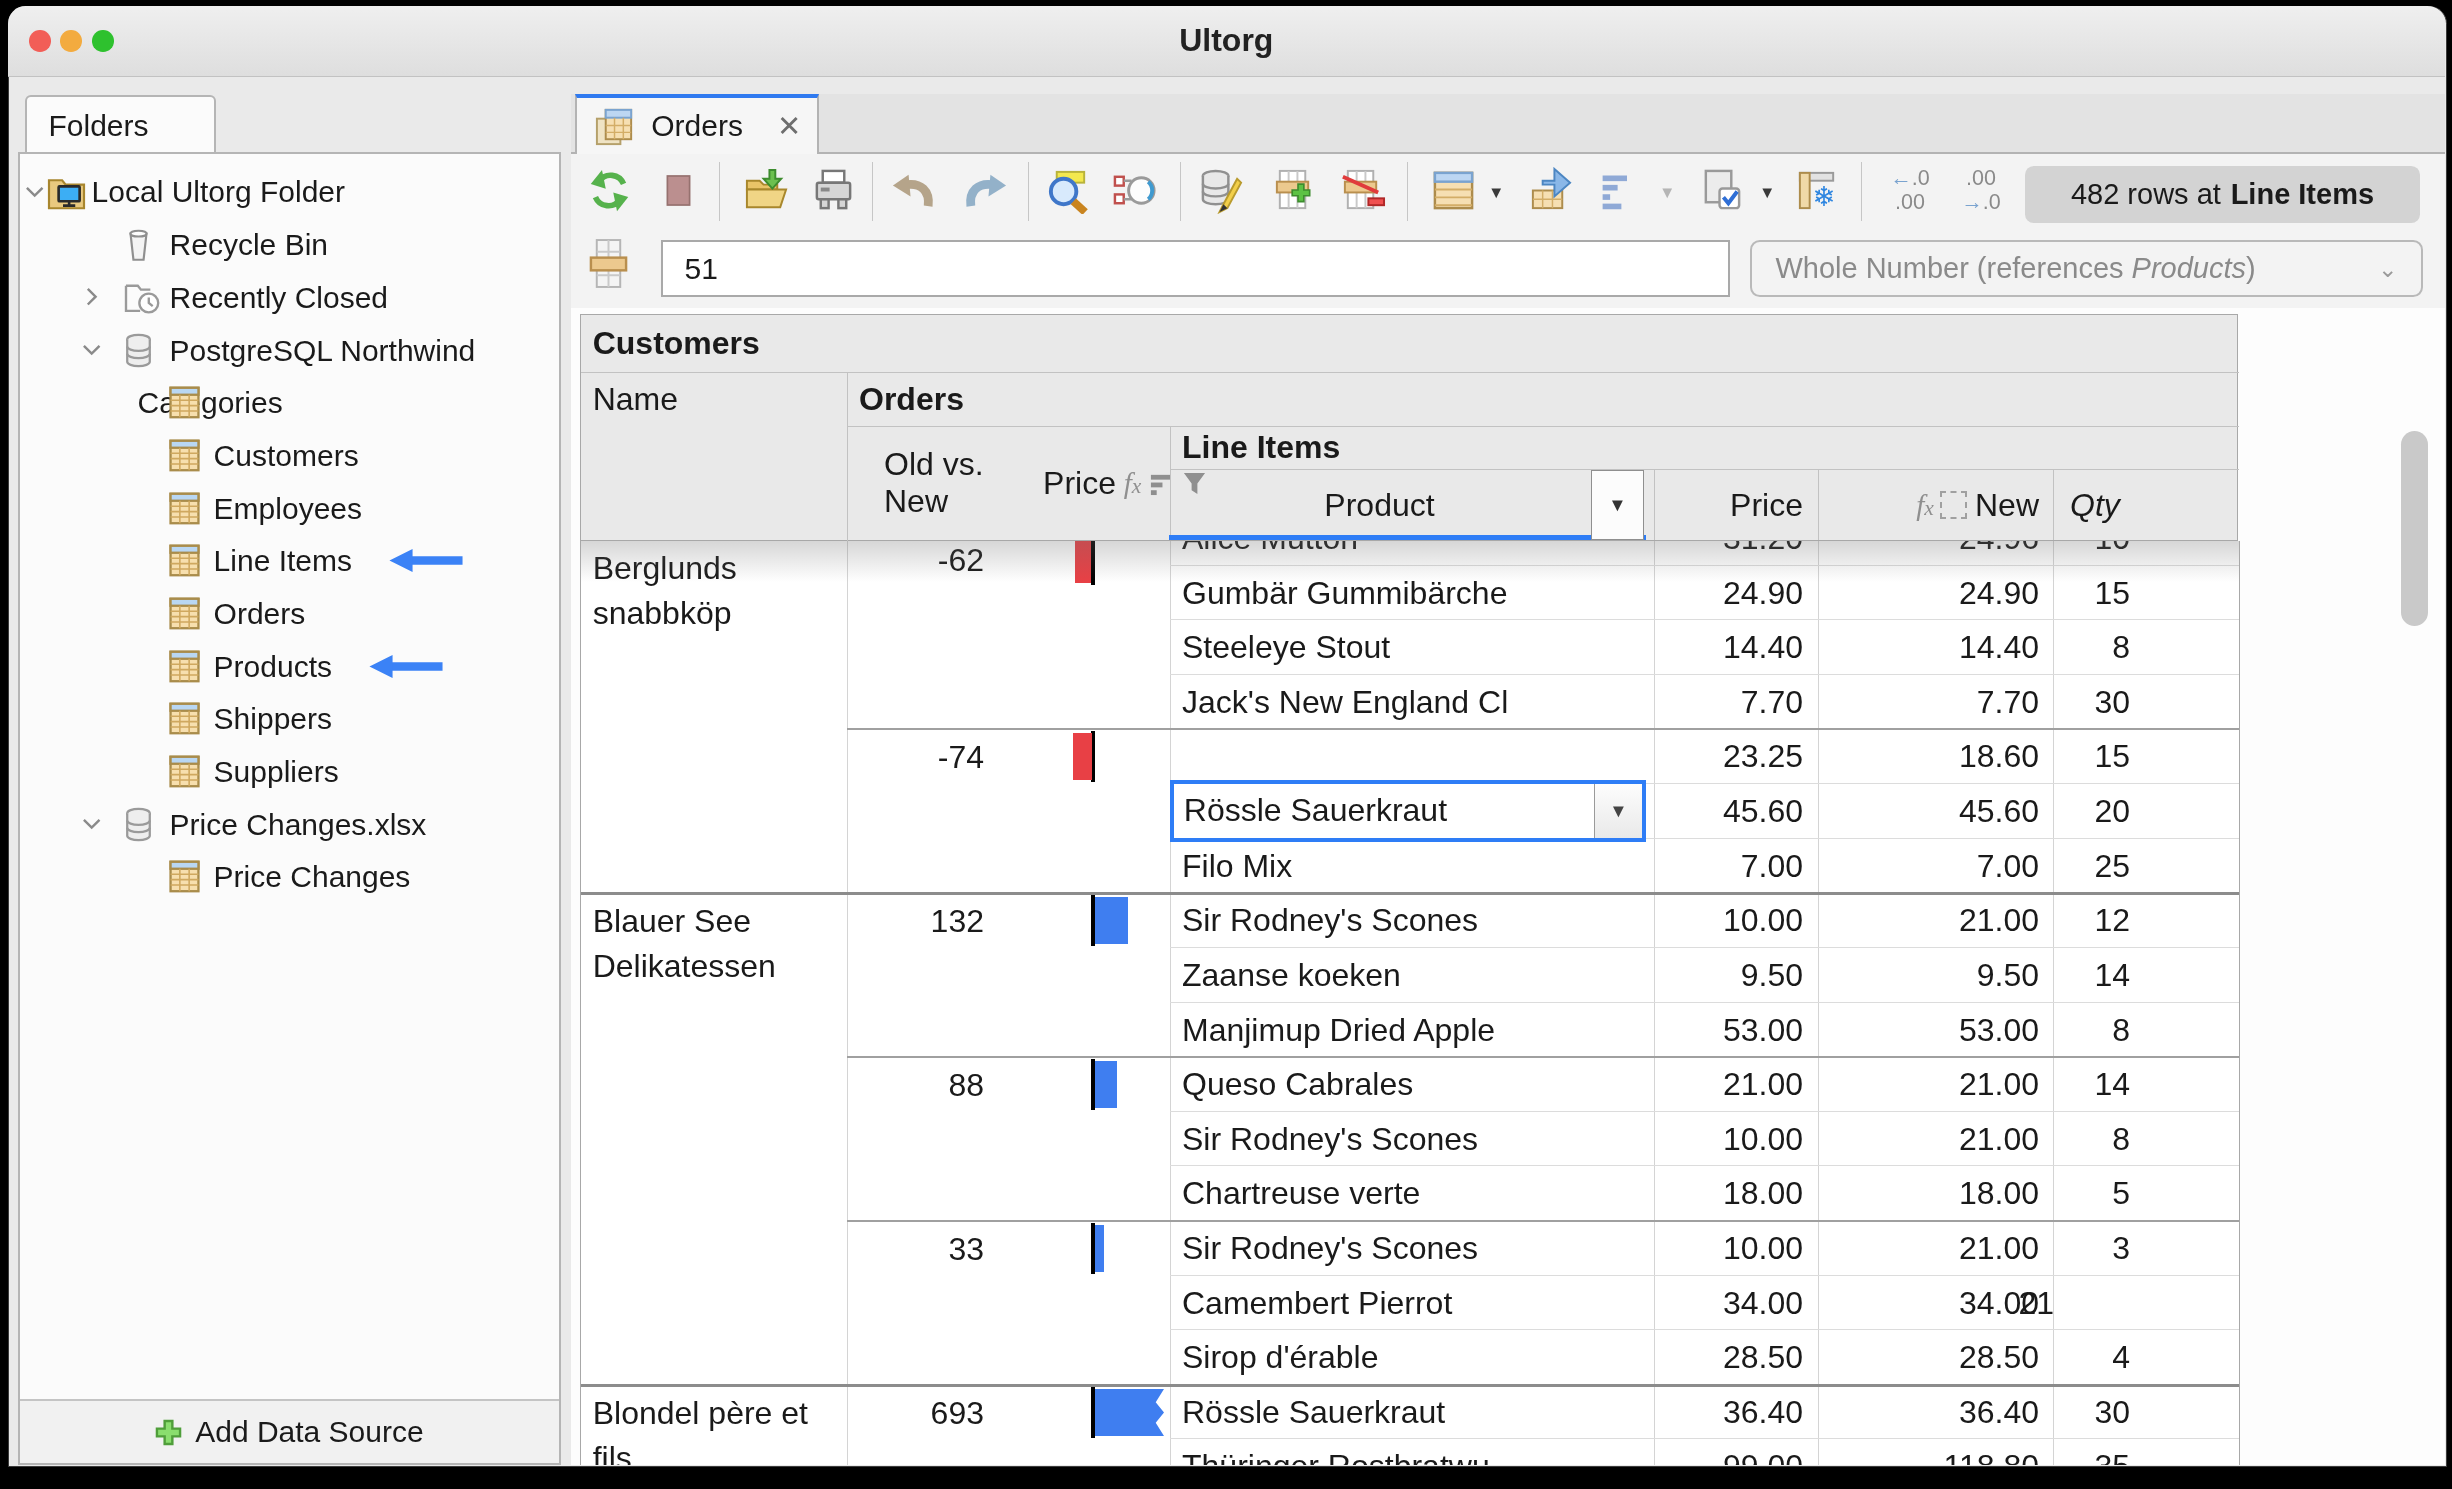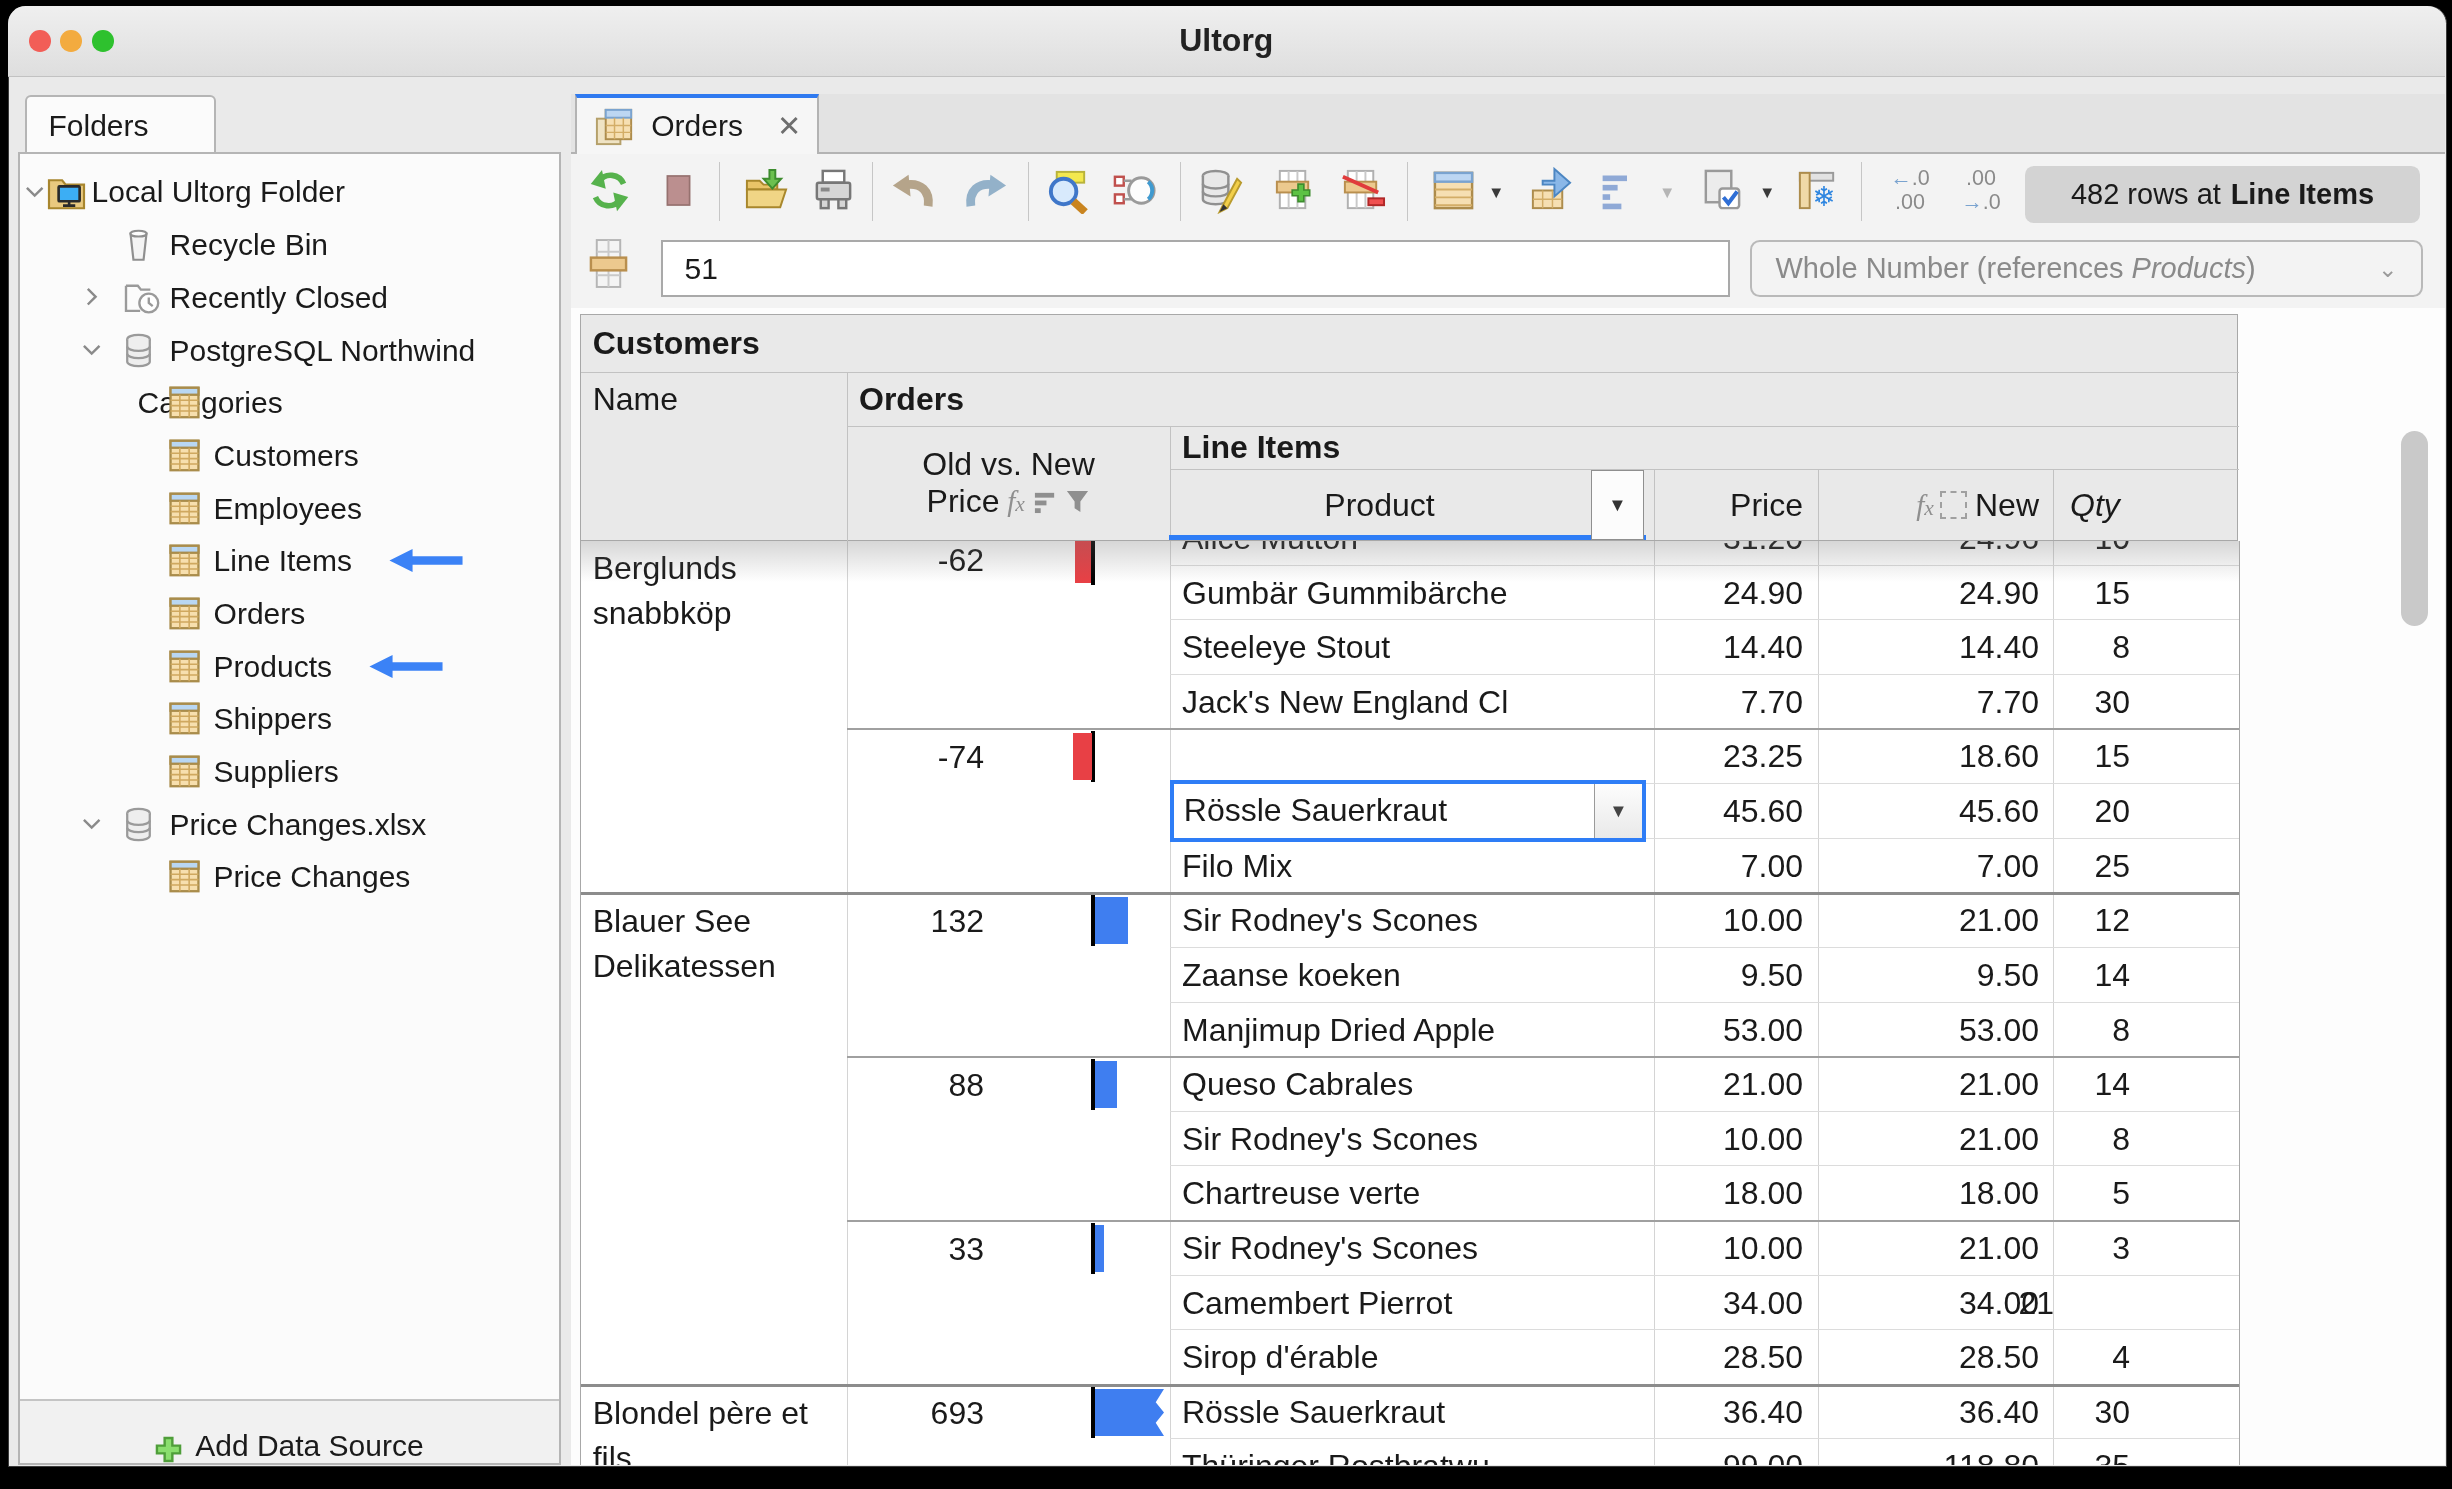--- a/index.html
+++ b/index.html
@@ -17,21 +17,21 @@
   #folders-tab{left:25px;top:95px;width:191px;height:59px;background:#fbfbfb;
                border:2px solid #b5b5b5;border-bottom:none;border-radius:5.9px 5.9px 0 0;
                font-size:30px;display:flex;align-items:center;padding-left:21.5px;box-sizing:border-box;}
   #tree-panel{left:17.6px;top:152px;width:543px;height:1313px;background:#fbfbfb;
               border:2px solid #b5b5b5;box-sizing:border-box;}
   #tree{position:absolute;left:0;top:0;right:0;bottom:64px;overflow:hidden;}
   .tree-item{position:absolute;left:0;height:49px;display:flex;align-items:center;font-size:30px;white-space:nowrap;}
   .tree-chev{position:absolute;width:25px;height:25px;color:#8a8a8a;}
   .tree-icon{position:absolute;display:flex;align-items:center;}
   #add-bar{position:absolute;left:0;right:0;bottom:0;height:62px;background:#f1f1f1;
-           border-top:2px solid #c4c4c4;display:flex;align-items:flex-end;justify-content:center;
+           border-top:2px solid #c4c4c4;display:flex;align-items:center;justify-content:center;
            gap:13.7px;font-size:30px;}
   
   #tabstrip{left:571px;top:94px;width:1874px;height:60px;background:#e3e3e3;border-bottom:2px solid #b3b3b3;box-sizing:border-box;}
   #orders-tab{left:575px;top:94px;width:244px;height:60px;background:#f6f6f6;
               border-left:2px solid #b3b3b3;border-right:2px solid #b3b3b3;border-top:4.9px solid #2f7af0;
               box-sizing:border-box;display:flex;align-items:center;gap:13.7px;padding:0 15.6px;font-size:30px;}
   #toolbar{left:571px;top:154px;width:1874px;height:80px;background:#f3f3f3;}
   .tbtn{position:absolute;top:167px;width:47px;height:47px;display:flex;align-items:center;justify-content:center;}
   .tsep{position:absolute;top:162px;width:1px;height:59px;background:#c6c6c6;}
   .tcaret{position:absolute;top:183px;font-size:16.6px;color:#3a3a3a;}
@@ -458,21 +458,21 @@
 
   <div class="abs" id="content-bg"></div>
 
   <div class="abs" id="grid-header">
     <div class="h-cell bold" style="left:11.7px;top:0;height:57px;">Customers</div>
     <div class="h-line" style="left:0;top:57px;width:1658px;height:1px;"></div>
     <div class="h-cell" style="left:11.7px;top:57px;height:55px;">Name</div>
     <div class="h-line" style="left:266px;top:57px;width:1px;height:169px;"></div>
     <div class="h-cell bold" style="left:278px;top:57px;height:55px;">Orders</div>
     <div class="h-line" style="left:266px;top:111px;width:1392px;height:1px;"></div>
-    <div class="h-cell" style="left:266px;top:111px;width:323px;height:114px;flex-direction:column;justify-content:center;">
+    <div class="h-cell" style="left:266px;top:111px;width:323px;height:114px;justify-content:center;padding-left:37px;">
       <div>Old vs. New</div>
       <div style="display:flex;align-items:center;gap:7.8px;">
         <span>Price</span>
         <span class="fx" style="font-size:29px;">f<span style="font-size:21.5px;">x</span></span>
         <svg width="25" height="25" viewBox="0 0 26 26">
           <rect x="2" y="4" width="20" height="5" fill="#8f8f8f"></rect>
             <rect x="2" y="12" width="12" height="5" fill="#8f8f8f"></rect>
             <rect x="2" y="20" width="6" height="5" fill="#8f8f8f"></rect>
         </svg>
         <svg width="25" height="25" viewBox="0 0 26 26">

